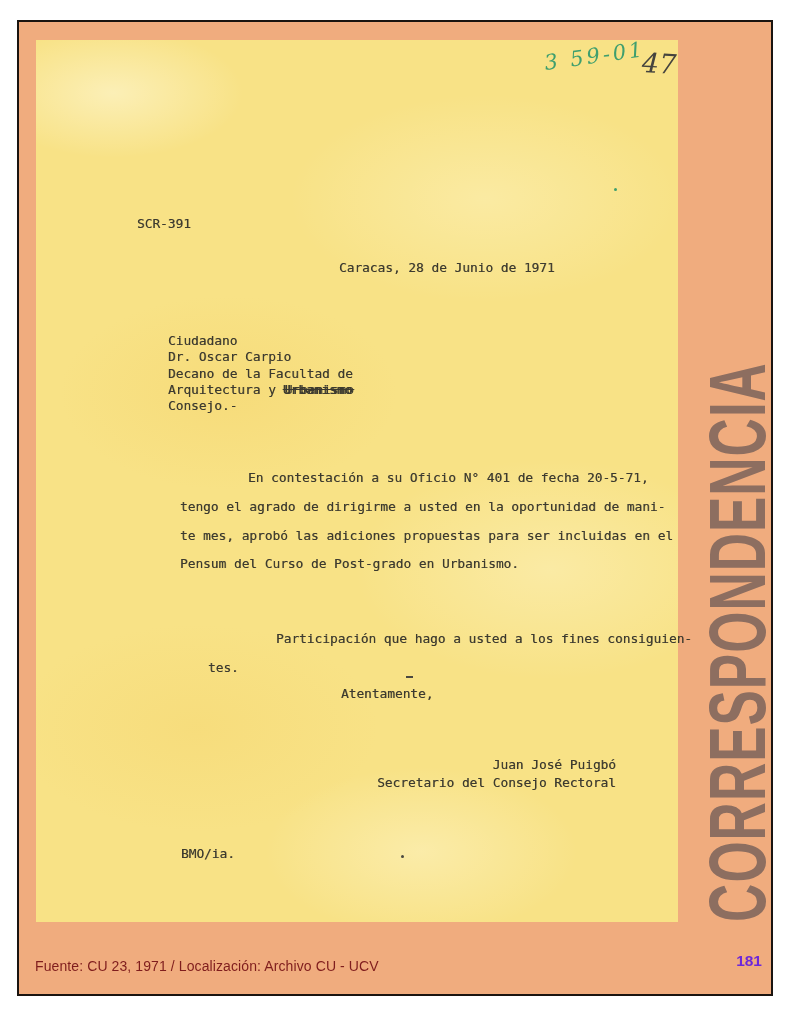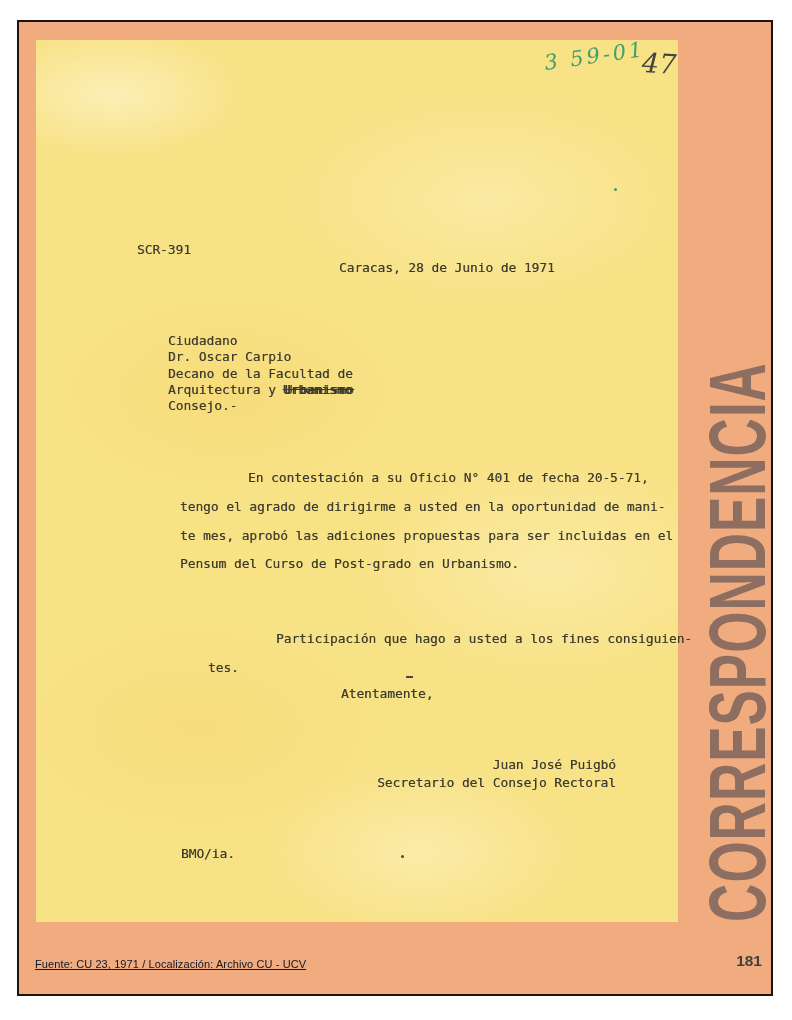--- a/index.html
+++ b/index.html
@@ -22,21 +22,21 @@
          font-size:12.8px;
          text-shadow:0.4px 0 0 rgba(58,56,46,.55);}
   .tline{white-space:pre;}
   .hw-code{position:absolute;left:508px;top:4px;
            font-family:"DejaVu Serif",serif;font-style:italic;font-size:21px;
            letter-spacing:3px;color:#3f9f6e;text-shadow:none;
            transform:rotate(-8deg);}
   .hw-num{position:absolute;left:606px;top:8px;
           font-family:"DejaVu Serif",serif;font-style:italic;font-size:27px;
           color:#45443e;text-shadow:none;transform:rotate(3deg);}
-  .ref{position:absolute;left:101px;top:202px;}
+  .ref{position:absolute;left:101px;top:176px;}
   .dateline{position:absolute;left:303px;top:220px;}
   .recipient{position:absolute;left:132px;top:293px;line-height:16.3px;}
   .overstruck{text-shadow:1.3px 0 0 currentColor,-0.8px 0 0 currentColor;
               text-decoration:line-through;}
   .para{position:absolute;left:132px;width:524px;line-height:28.8px;}
   .p1{top:424px;margin-left:12px;}
   .p2{top:585px;margin-left:40px;}
   .ind{padding-left:68px;}
   .closing{position:absolute;left:305px;top:646px;}
   .signature{position:absolute;left:200px;top:716px;width:380px;
@@ -44,24 +44,24 @@
   .initials{position:absolute;left:145px;top:806px;}
   .speck{position:absolute;background:#4a4840;}
   .speck.dash{left:370px;top:636px;width:7px;height:2px;}
   .speck.dot1{left:365px;top:815px;width:3px;height:3px;border-radius:50%;}
   .speck.dot2{left:578px;top:148px;width:3px;height:3px;border-radius:50%;background:#3f9f6e;}
   
   .section-title{position:absolute;left:439px;top:589px;width:560px;height:62px;
                  line-height:62px;text-align:center;white-space:nowrap;
                  font-weight:bold;font-size:53px;letter-spacing:1px;
                  color:#8d6e60;transform:rotate(-90deg) scaleY(1.5);}
-  .footer-source{position:absolute;left:16px;top:936px;font-size:11px;
-                 color:#0f172a;letter-spacing:.1px;text-decoration:underline;}
+  .footer-source{position:absolute;left:16px;top:936px;font-size:14px;
+                 color:#7f1d1d;letter-spacing:.1px;}
   .page-number{position:absolute;right:9px;top:930px;font-size:15.5px;
-               font-weight:bold;color:#404040;}
+               font-weight:bold;color:#6d28d9;}
 </style>
 </head>
 <body>
 
 <div class="page">
   <div class="plate">
 
     <div class="paper">
       <div class="hw-code">3 59-01</div>
       <div class="hw-num">47</div>

